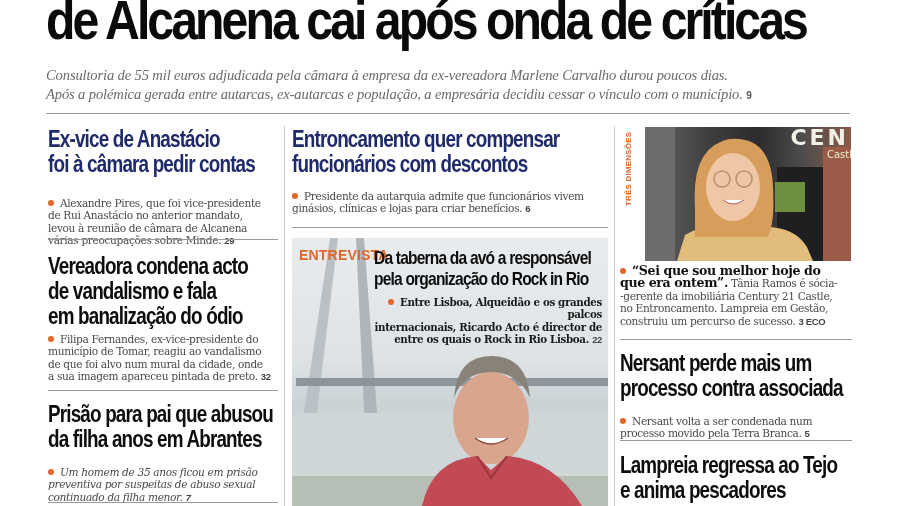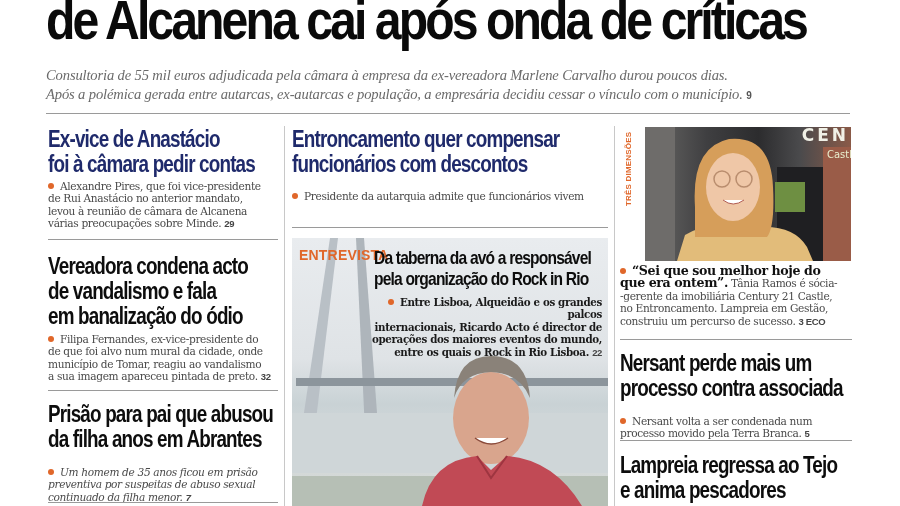--- a/index.html
+++ b/index.html
@@ -53,39 +53,39 @@
 <div class="hr" style="left:46px; top:113px; width:804px;"></div>
 
 <div class="vr" style="left:284px; top:126px; height:380px;"></div>
 <div class="vr" style="left:614px; top:126px; height:380px;"></div>
 
 <div class="abs" style="left:48px; top:127px; width:230px;">
   <div class="hl blue">
     <div>Ex-vice de Anastácio</div>
     <div>foi à câmara pedir contas</div>
   </div>
-  <div class="body" style="margin-top:3px;">
+  <div class="body" style="margin-top:20px;">
     <div><span class="bullet"></span><span>Alexandre Pires, que foi vice-presidente</span></div>
     <div>de Rui Anastácio no anterior mandato,</div>
     <div>levou à reunião de câmara de Alcanena</div>
     <div><span>várias preocupações sobre Minde.</span> <span class="pg-num">29</span></div>
   </div>
 </div>
 <div class="hr" style="left:48px; top:239px; width:230px;"></div>
 
 <div class="abs" style="left:48px; top:254px; width:230px;">
   <div class="hl black">
     <div>Vereadora condena acto</div>
     <div>de vandalismo e fala</div>
     <div>em banalização do ódio</div>
   </div>
   <div class="body" style="margin-top:4px;">
     <div><span class="bullet"></span><span>Filipa Fernandes, ex-vice-presidente do</span></div>
+    <div>município de Tomar, reagiu ao vandalismo</div>
     <div>de que foi alvo num mural da cidade, onde</div>
-    <div>município de Tomar, reagiu ao vandalismo</div>
     <div><span>a sua imagem apareceu pintada de preto.</span> <span class="pg-num">32</span></div>
   </div>
 </div>
 <div class="hr" style="left:48px; top:390px; width:230px;"></div>
 
 <div class="abs" style="left:48px; top:402px; width:230px;">
   <div class="hl black">
     <div>Prisão para pai que abusou</div>
     <div>da filha anos em Abrantes</div>
   </div>
@@ -97,20 +97,21 @@
 </div>
 <div class="hr" style="left:48px; top:502px; width:230px;"></div>
 
 <div class="abs" style="left:292px; top:127px; width:316px;">
   <div class="hl blue">
     <div>Entroncamento quer compensar</div>
     <div>funcionários com descontos</div>
   </div>
   <div class="body" style="margin-top:13px;">
     <div><span class="bullet"></span><span>Presidente da autarquia admite que funcionários vivem</span></div>
+    <div><span>ginásios, clínicas e lojas para criar benefícios.</span> <span class="pg-num">6</span></div>
   </div>
 </div>
 <div class="hr" style="left:292px; top:227px; width:316px;"></div>
 
 <div class="abs photo-bridge">
   <svg width="316" height="268" viewBox="0 0 316 268">
 
     <polygon points="38,0 46,0 20,215 6,215" fill="#b9c0c6"></polygon>
     <polygon points="64,0 72,0 88,215 74,215" fill="#aeb5bb"></polygon>
     <rect x="4" y="140" width="316" height="8" fill="#8c959c"></rect>
@@ -129,39 +130,38 @@
 <div class="abs tag" style="left:299px; top:247px;">ENTREVISTA</div>
 <div class="abs" style="left:374px; top:247px; width:232px;text-align:right;">
   <div class="hl black" style="font-size:19px; line-height:21px;">
     <div>Da taberna da avó a responsável</div>
     <div>pela organização do Rock in Rio</div>
   </div>
 </div>
 <div class="abs body" style="left:356px; top:296px; width:246px; text-align:right; color:#1a1a1a; font-weight:bold; font-size:10.3px;">
   <div><span class="bullet"></span><span>Entre Lisboa, Alqueidão e os grandes palcos</span></div>
   <div>internacionais, Ricardo Acto é director de</div>
-  <div>operações dos maiores eventos do mundo,</div>
   <div><span>entre os quais o Rock in Rio Lisboa.</span> <span class="pg-num">22</span></div>
 </div>
 
 <div class="abs tag" style="left:624px; top:206px; transform:rotate(-90deg); transform-origin:left top; white-space:nowrap; font-size:8px;">TRÊS DIMENSÕES</div>
 <div class="abs photo-woman">
   <svg width="206" height="134" viewBox="0 0 206 134">
     <rect x="0" y="0" width="30" height="134" fill="#6e6c6a"></rect>
     <rect x="132" y="40" width="60" height="94" fill="#1f1f22"></rect>
     <rect x="130" y="55" width="30" height="30" fill="#6e8f42"></rect>
     <rect x="178" y="20" width="28" height="114" fill="#9a5c48"></rect>
     <path d="M32,134 L40,108 Q60,96 80,100 L120,100 Q150,100 162,120 L168,134 Z" fill="#e2bc7a"></path>
     <path d="M50,80 Q46,20 84,12 Q126,8 128,60 Q130,100 122,110 L50,110 Z" fill="#d69e5a"></path>
     <ellipse cx="88" cy="60" rx="27" ry="34" fill="#efc7a7"></ellipse>
     <circle cx="77" cy="52" r="8" fill="none" stroke="#b98d6e" stroke-width="1.5"></circle>
     <circle cx="99" cy="52" r="8" fill="none" stroke="#b98d6e" stroke-width="1.5"></circle>
     <path d="M78,73 Q88,81 99,73" fill="#fff" stroke="#b05a4f" stroke-width="1"></path>
   </svg>
-  <div class="abs" style="right:2px; top:-2px; font-family:'DejaVu Sans', sans-serif; font-weight:bold; font-size:17px; color:#f0f0e6; letter-spacing:3px;">CEN</div>
+  <div class="abs" style="right:2px; top:-2px; font-family:'DejaVu Sans', sans-serif; font-weight:bold; font-size:22px; color:#f0f0e6; letter-spacing:3px;">CEN</div>
   <div class="abs" style="left:182px; top:22px; font-family:'DejaVu Sans', sans-serif; font-size:10px; color:#e9efcf;">Castle</div>
 </div>
 
 <div class="abs body" style="left:620px; top:265px; width:235px;">
   <div class="quote-bold"><span class="bullet"></span><span>“Sei que sou melhor hoje do</span></div>
   <div><span class="quote-bold">que era ontem”.</span> <span>Tânia Ramos é sócia-</span></div>
   <div>-gerente da imobiliária Century 21 Castle,</div>
   <div>no Entroncamento. Lampreia em Gestão,</div>
   <div><span>construiu um percurso de sucesso.</span> <span class="pg-num">3 ECO</span></div>
 </div>

